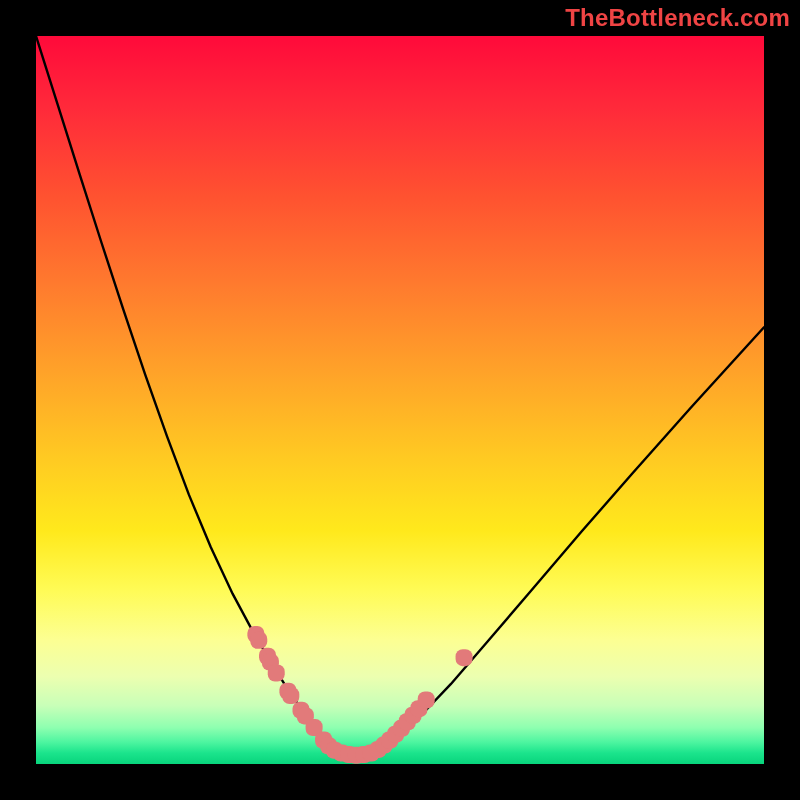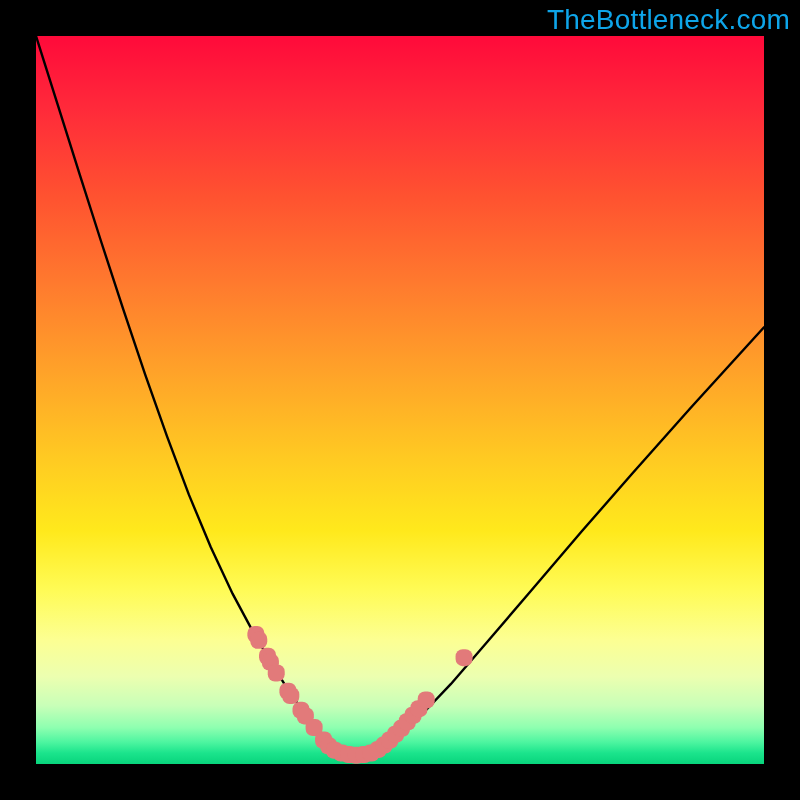--- a/index.html
+++ b/index.html
@@ -50,23 +50,23 @@
     );
   }
   .svg-layer {
     position: absolute;
     inset: 0;
   }
   .watermark {
     position: absolute;
     top: 4px;
     right: 10px;
-    color: #0ea5e9;
-    font-size: 28px;
-    font-weight: 400;
+    color: #ef4444;
+    font-size: 24px;
+    font-weight: 700;
     letter-spacing: 0.2px;
     user-select: none;
   }
 </style>
 </head>
 <body>
 
 <div class="frame">
   <div class="watermark">TheBottleneck.com</div>
 

